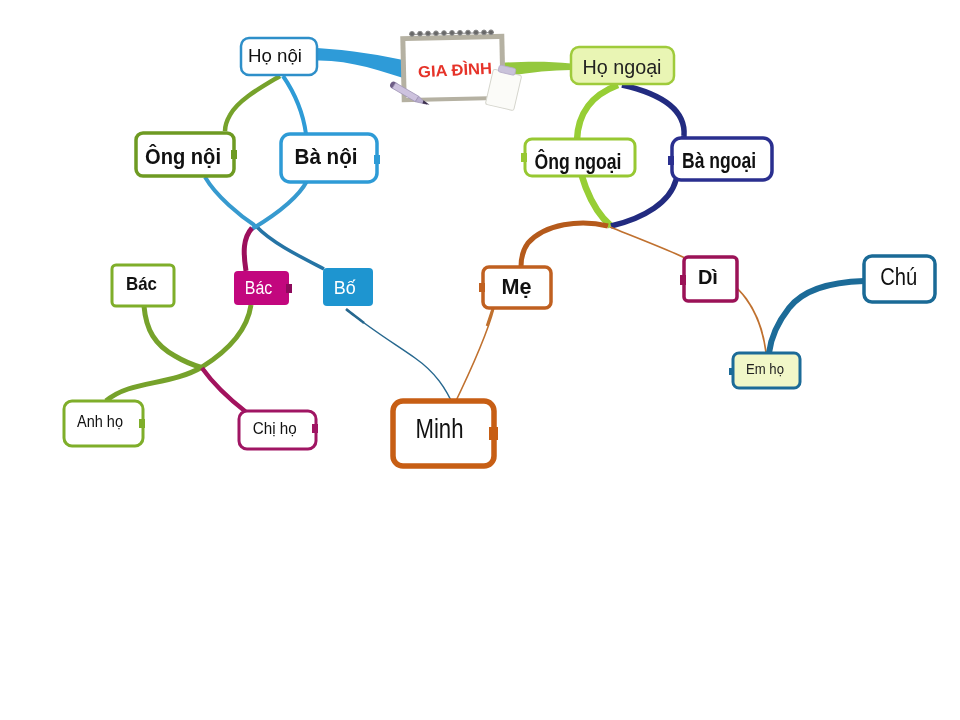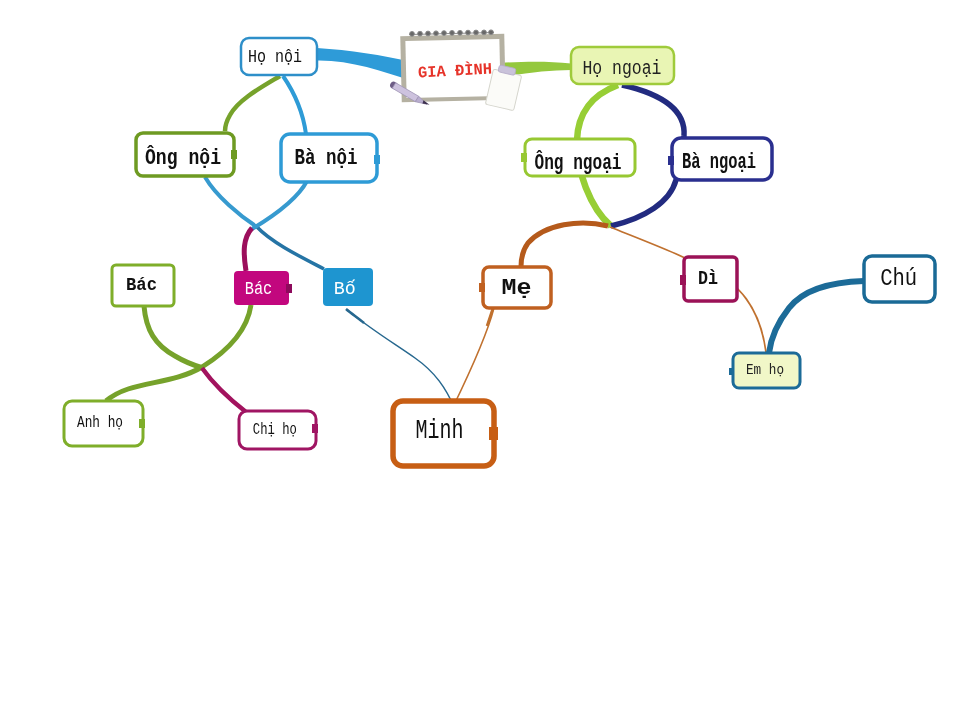--- a/index.html
+++ b/index.html
@@ -1,17 +1,17 @@
 <!DOCTYPE html>
 <html><head>
 <meta charset="utf-8">
 <style>
 html,body{margin:0;padding:0;background:#fff;}
 #stage{position:relative;width:960px;height:720px;background:#ffffff;overflow:hidden;
-  font-family:Liberation Mono, monospace;}
+  font-family:Liberation Sans, sans-serif;}
 svg{position:absolute;left:0;top:0;filter:blur(0.3px);}
 </style>
 </head>
 <body>
 <div id="stage">
 <svg width="960" height="720" viewBox="0 0 960 720">
 
   <g fill="none">
 
     <path d="M317,48 C350,50 382,55 412,62 L412,81 C382,71 350,60 317,60.5 Z" fill="#2E9BD8" stroke="none"></path>

